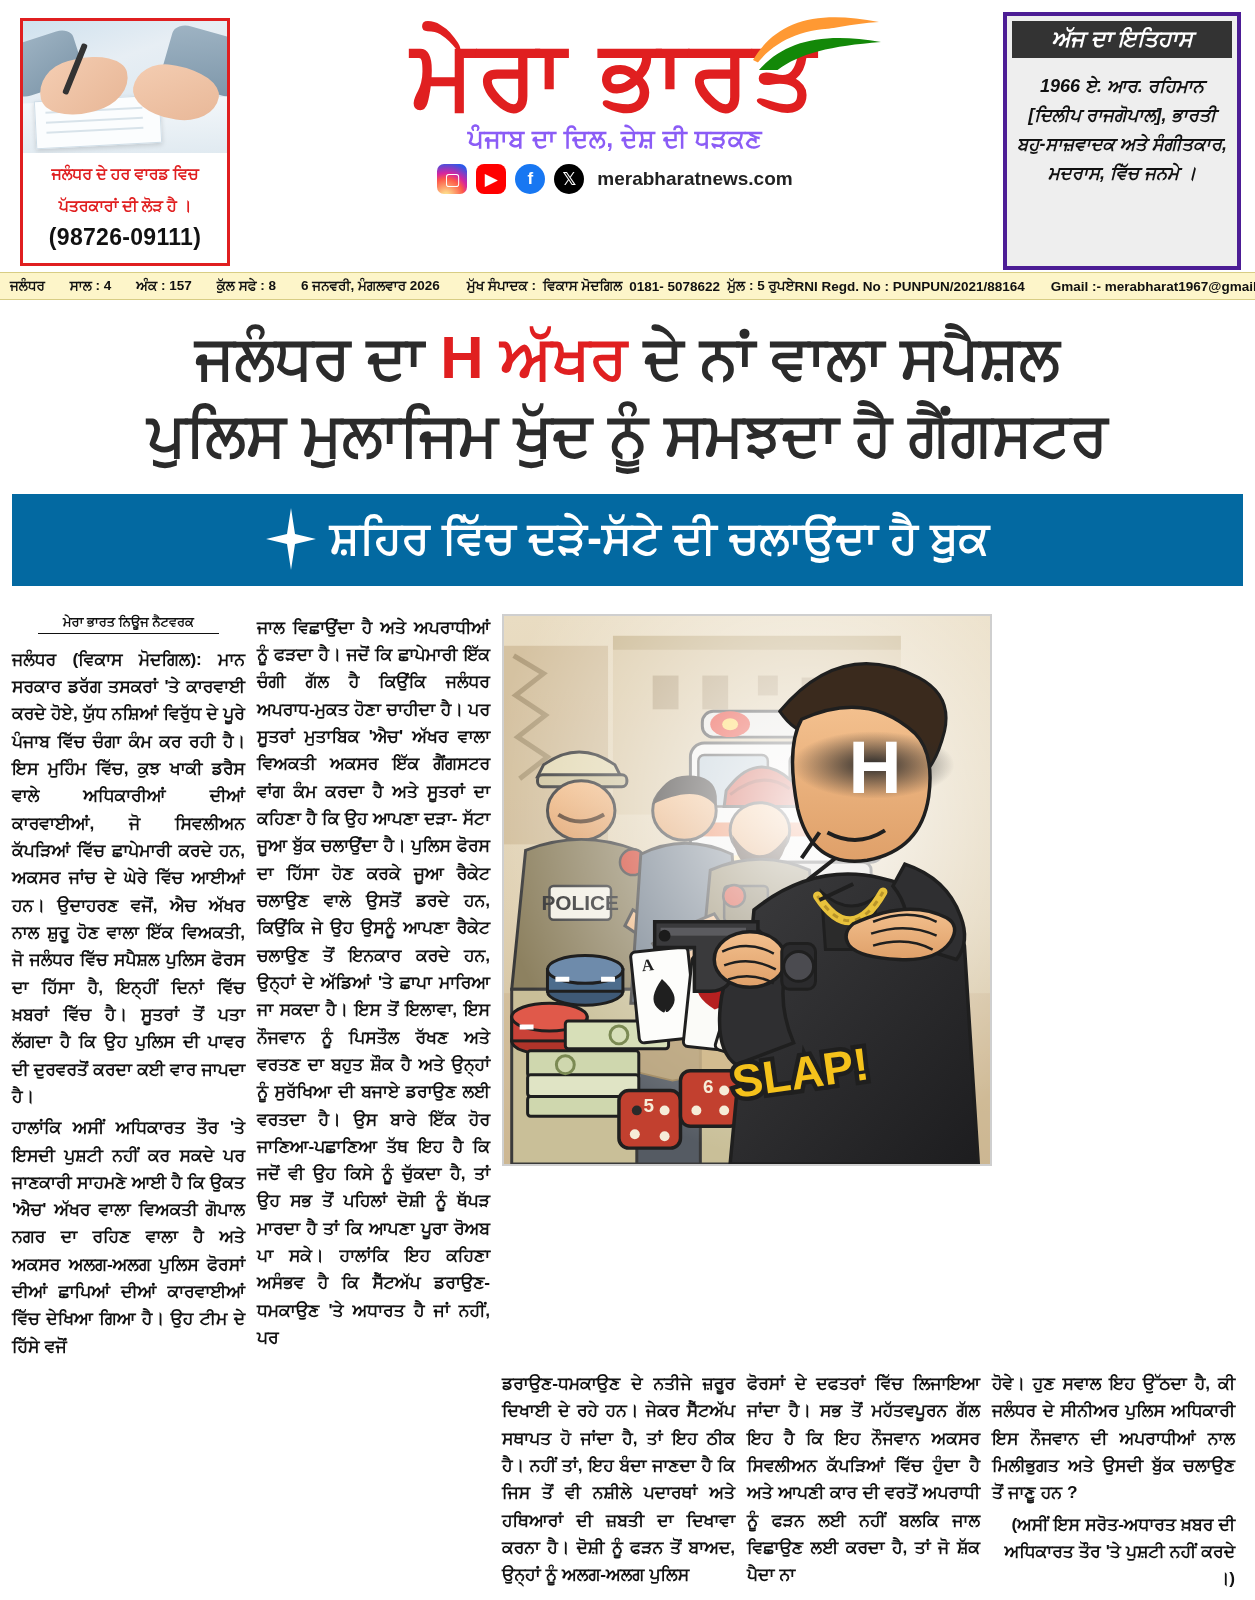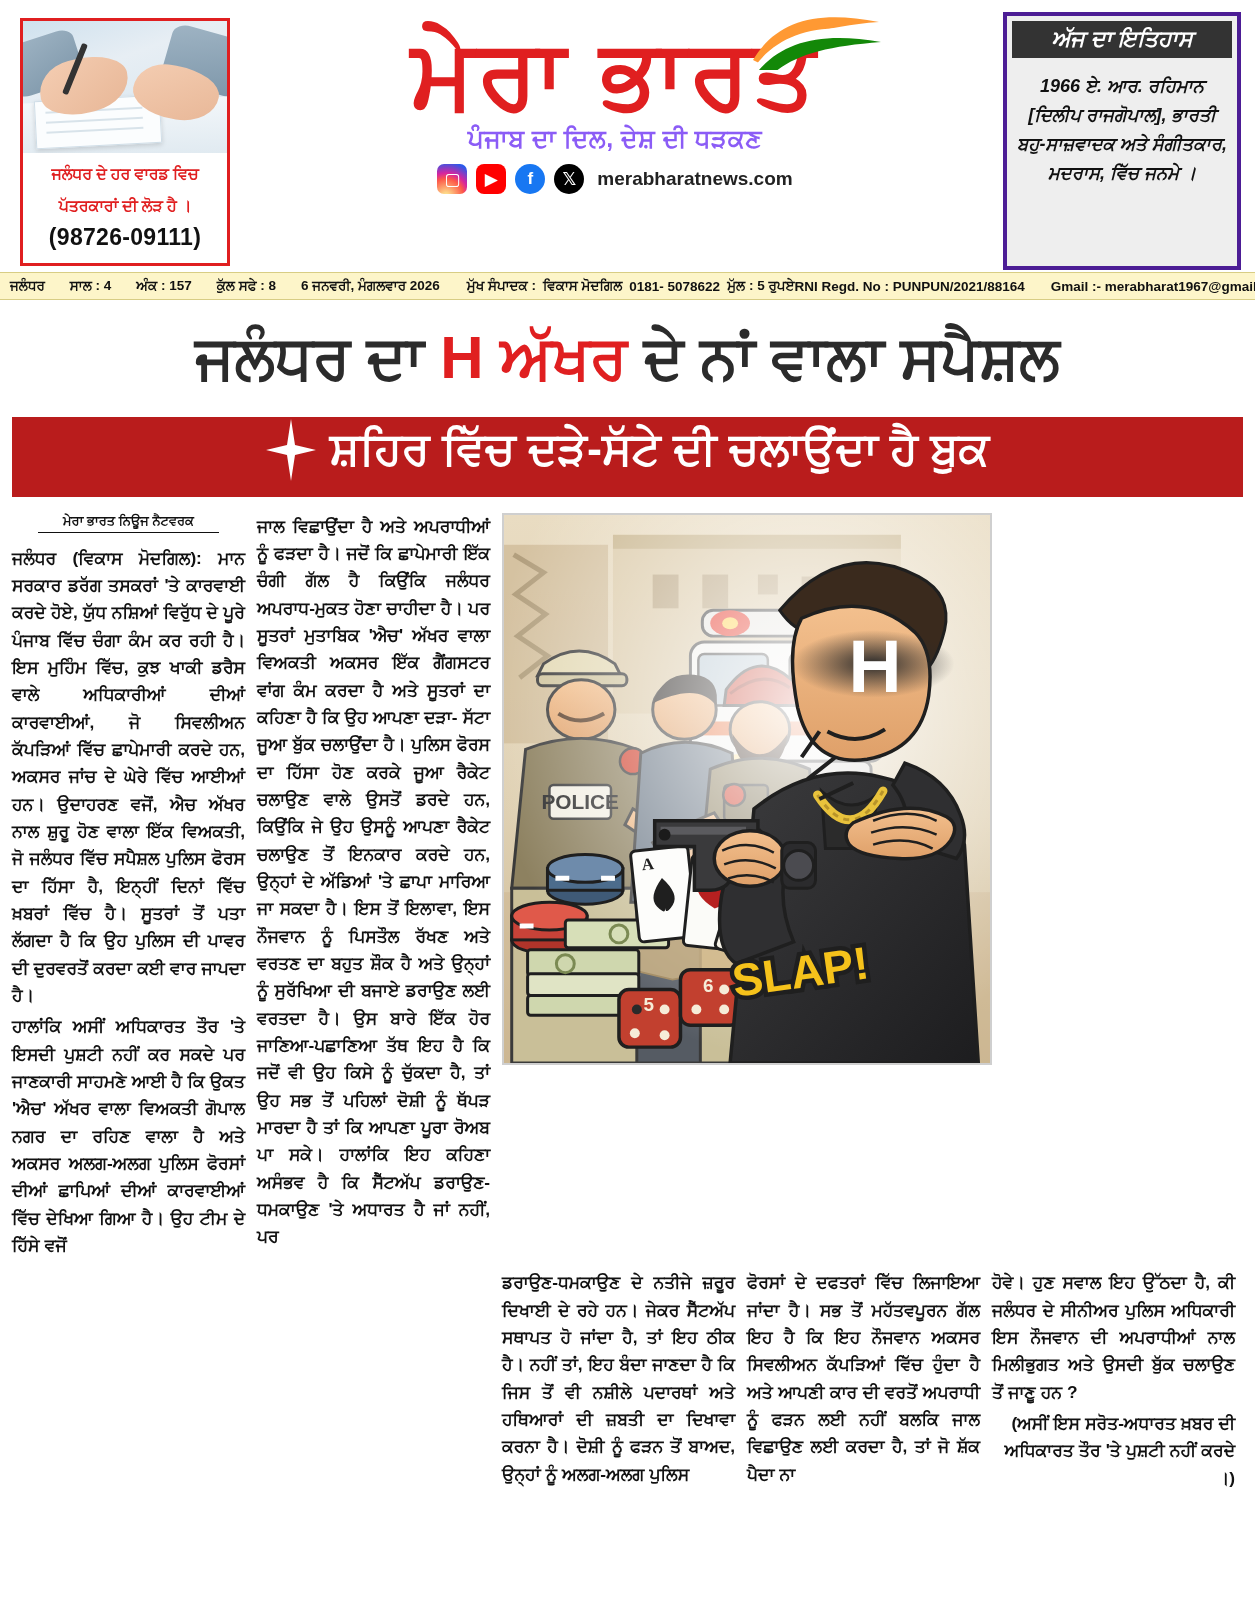--- a/index.html
+++ b/index.html
@@ -225,23 +225,23 @@
     font-weight: bold;
     color: #2b2b2b;
     line-height: 1.28;
     letter-spacing: 0px;
     white-space: nowrap;
   }
   .headline .hl .red { color: #e01f20; text-align: right; }
 
   
   .blue-band {
-    margin: 14px 12px 4px 12px;
-    background: #b91c1c;
-    padding: 2px 14px 16px 14px;
+    margin: 14px 12px 16px 12px;
+    background: #0369a1;
+    padding: 14px 14px 16px 14px;
   }
   .bullet-line {
     display: flex;
     align-items: center;
     gap: 14px;
     color: #ffffff;
     font-size: 45px;
     font-weight: bold;
     line-height: 1.22;
     white-space: nowrap;
@@ -368,20 +368,21 @@
       <span>ਮੁੱਲ : 5 ਰੁਪਏ</span>
     </div>
     <div class="info-right">
       <span>RNI Regd. No : PUNPUN/2021/88164</span>
       <span>Gmail :- merabharat1967@gmail.com</span>
     </div>
   </div>
 
   <div class="headline">
     <div class="hl"><span>ਜਲੰਧਰ ਦਾ </span><span class="red">H ਅੱਖਰ</span><span> ਦੇ ਨਾਂ ਵਾਲਾ ਸਪੈਸ਼ਲ</span></div>
+    <div class="hl">ਪੁਲਿਸ ਮੁਲਾਜਿਮ ਖੁੱਦ ਨੂੰ ਸਮਝਦਾ ਹੈ ਗੈਂਗਸਟਰ</div>
   </div>
 
   <div class="blue-band">
     <div class="bullet-line">
       <svg class="spark" width="50" height="62" viewBox="0 0 50 62">
         <path d="M25,0 L29,26 L50,31 L29,36 L25,62 L21,36 L0,31 L21,26 Z" fill="#ffffff"></path>
       </svg>
       <span>ਸ਼ਹਿਰ ਵਿੱਚ ਦੜੇ-ਸੱਟੇ ਦੀ ਚਲਾਉਂਦਾ ਹੈ ਬੁਕ</span>
     </div>
   </div>

